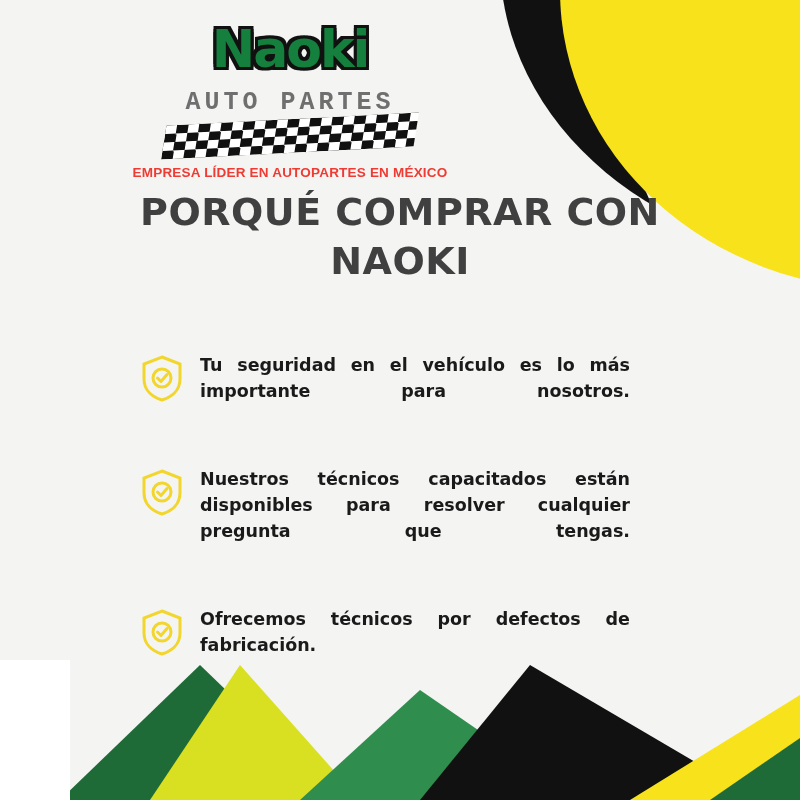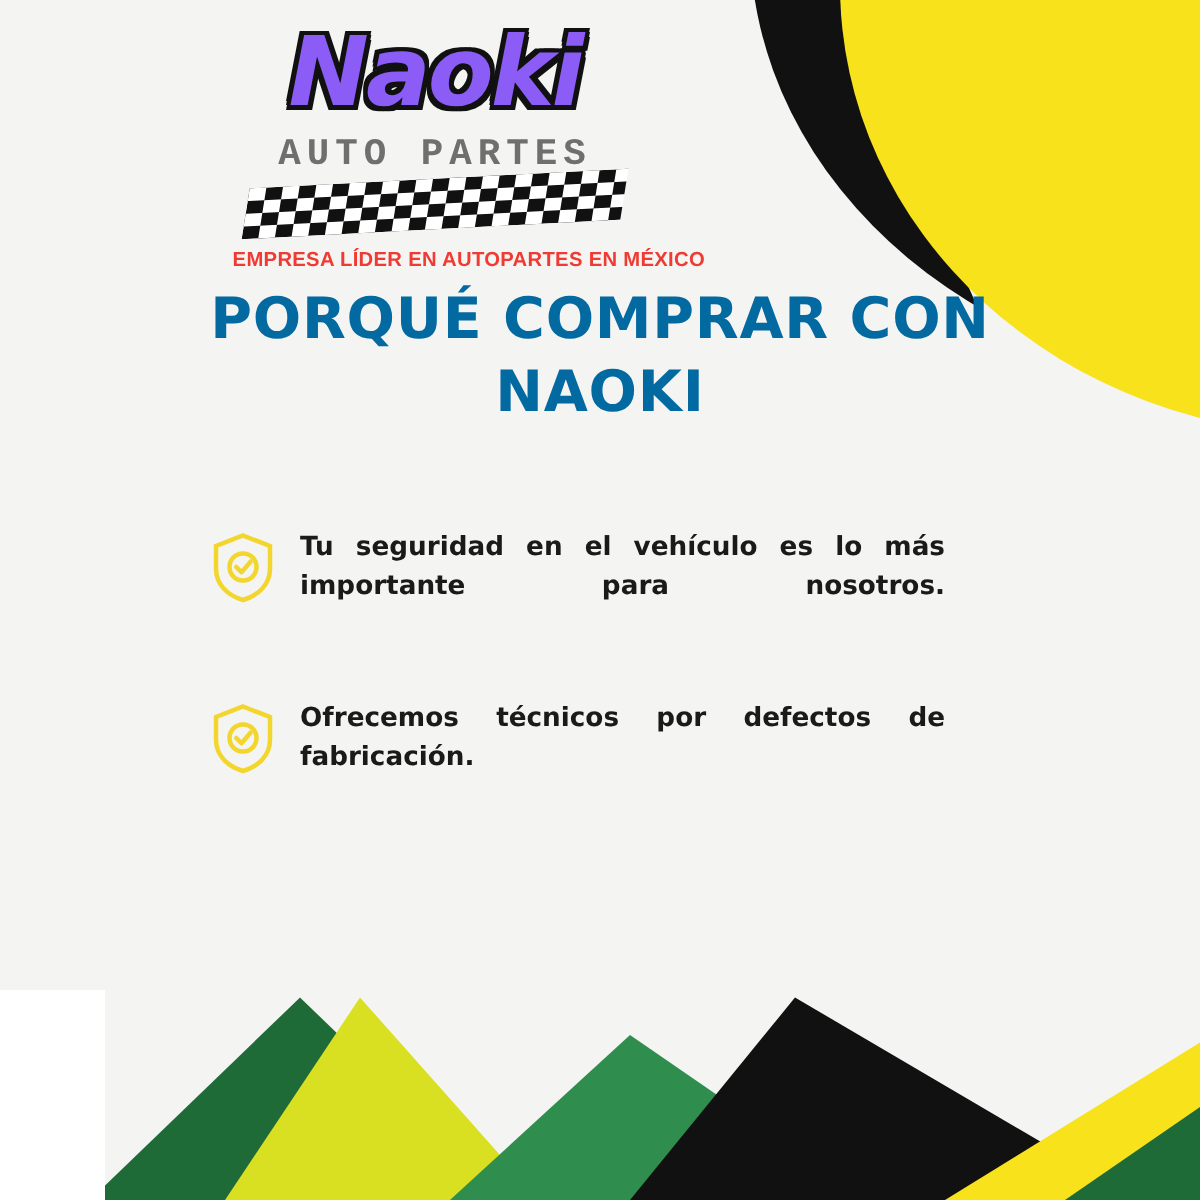--- a/index.html
+++ b/index.html
@@ -121,25 +121,24 @@
   .logo-block {
     position: absolute;
     left: 110px;
     top: 6px;
     width: 360px;
     text-align: center;
   }
   .logo-word {
     font-family: "DejaVu Sans", sans-serif;
     font-weight: bold;
-    font-style: italic;
-    font-size: 64px;
+    font-size: 52px;
     line-height: 86px;
     letter-spacing: -2px;
-    color: #8b5cf6;
+    color: #15803d;
     -webkit-text-stroke: 4px #111111;
     paint-order: stroke fill;
     text-shadow:
       3px 0 0 #111, -3px 0 0 #111, 0 3px 0 #111, 0 -3px 0 #111,
       3px 3px 0 #111, -3px 3px 0 #111, 3px -3px 0 #111, -3px -3px 0 #111;
     margin: 0;
   }
   .logo-sub {
     font-family: Liberation Mono, monospace;
     font-weight: bold;
@@ -157,35 +156,34 @@
     transform: skewX(-12deg) rotate(-3deg);
   }
   .tagline {
     font-family: "Liberation Sans", sans-serif;
     font-weight: bold;
     font-size: 13.5px;
     color: #ef3b33;
     letter-spacing: 0.2px;
     margin-top: 12px;
     white-space: nowrap;
-    text-align: right;
   }
 
   
   .headline {
     position: absolute;
     left: 100px;
     top: 188px;
     width: 600px;
     text-align: center;
     font-family: "DejaVu Sans", sans-serif;
     font-weight: bold;
     font-size: 38px;
     line-height: 49px;
-    color: #0369a1;
+    color: #404040;
     letter-spacing: 0.5px;
   }
 
   
   .benefits {
     position: absolute;
     left: 140px;
     top: 318px;
     width: 510px;
   }
@@ -244,20 +242,30 @@
       <span class="shield">
         <svg viewBox="0 0 44 48" width="44" height="48" aria-hidden="true">
           <path d="M22 3 L40 10 V25 C40 36 32 43 22 46 C12 43 4 36 4 25 V10 Z" fill="none" stroke="#F2D62E" stroke-width="3"></path>
           <circle cx="22" cy="24" r="9" fill="none" stroke="#F2D62E" stroke-width="3"></circle>
           <path d="M17.5 24 L21 27.5 L27 20.5" fill="none" stroke="#F2D62E" stroke-width="3" stroke-linecap="round" stroke-linejoin="round"></path>
         </svg>
       </span>
       <span class="benefit-text">Tu seguridad en el vehículo es lo más importante para nosotros.</span>
     </div>
 
+    <div class="benefit">
+      <span class="shield">
+        <svg viewBox="0 0 44 48" width="44" height="48" aria-hidden="true">
+          <path d="M22 3 L40 10 V25 C40 36 32 43 22 46 C12 43 4 36 4 25 V10 Z" fill="none" stroke="#F2D62E" stroke-width="3"></path>
+          <circle cx="22" cy="24" r="9" fill="none" stroke="#F2D62E" stroke-width="3"></circle>
+          <path d="M17.5 24 L21 27.5 L27 20.5" fill="none" stroke="#F2D62E" stroke-width="3" stroke-linecap="round" stroke-linejoin="round"></path>
+        </svg>
+      </span>
+      <span class="benefit-text">Nuestros técnicos capacitados están disponibles para resolver cualquier pregunta que tengas.</span>
+    </div>
 
     <div class="benefit">
       <span class="shield">
         <svg viewBox="0 0 44 48" width="44" height="48" aria-hidden="true">
           <path d="M22 3 L40 10 V25 C40 36 32 43 22 46 C12 43 4 36 4 25 V10 Z" fill="none" stroke="#F2D62E" stroke-width="3"></path>
           <circle cx="22" cy="24" r="9" fill="none" stroke="#F2D62E" stroke-width="3"></circle>
           <path d="M17.5 24 L21 27.5 L27 20.5" fill="none" stroke="#F2D62E" stroke-width="3" stroke-linecap="round" stroke-linejoin="round"></path>
         </svg>
       </span>
       <span class="benefit-text">Ofrecemos técnicos por defectos de fabricación.</span>

